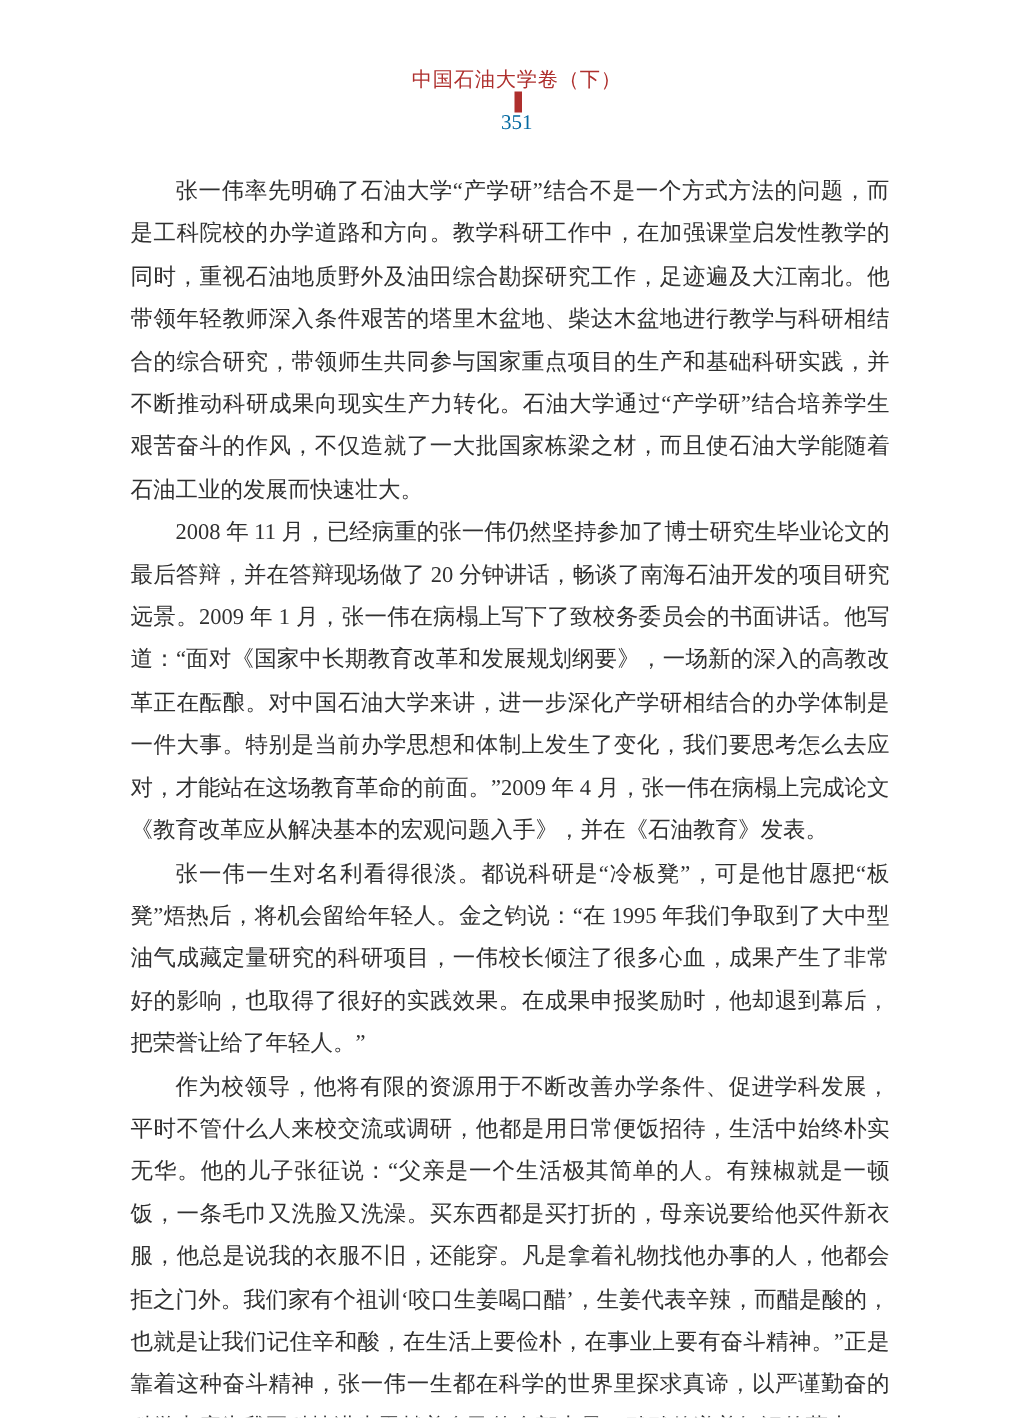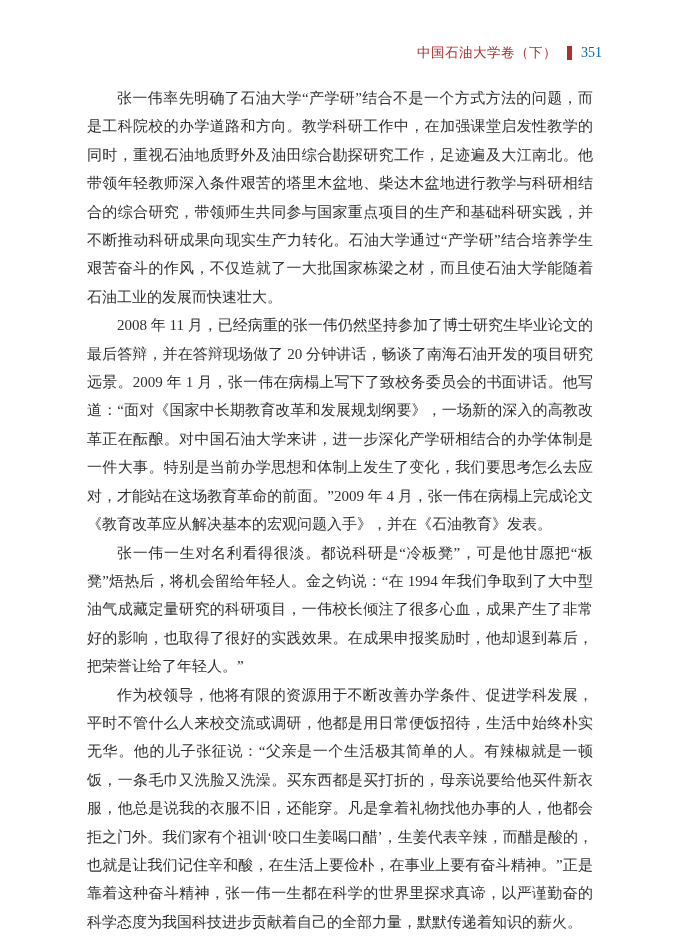--- a/index.html
+++ b/index.html
@@ -11,25 +11,25 @@
     position: relative;
     width: 680px;
     height: 945px;
     box-sizing: border-box;
     background: #ffffff;
     font-family: "Liberation Serif", "DejaVu Serif", serif;
     overflow: hidden;
   }
   .running-header {
     display: flex;
-    justify-content: flex-end;
     align-items: center;
     padding: 45px 78px 0 87px;
     font-size: 13.5px;
     line-height: 16px;
+    flex-direction: column;
   }
   .running-header .title {
     letter-spacing: 0.5px;
   }
   .running-header .divider-bar {
     display: inline-block;
     width: 5px;
     height: 14px;
     margin: 0 9px 0 10px;
   }
@@ -57,18 +57,18 @@
 
   <div class="running-header">
     <span class="title" style="color: rgb(174, 47, 45);">中国石油大学卷（下）</span>
     <span class="divider-bar" style="background-color: rgb(174, 47, 45);"></span>
     <span class="page-num">351</span>
   </div>
 
   <div class="body-text">
     <p>张一伟率先明确了石油大学“产学研”结合不是一个方式方法的问题，而是工科院校的办学道路和方向。教学科研工作中，在加强课堂启发性教学的同时，重视石油地质野外及油田综合勘探研究工作，足迹遍及大江南北。他带领年轻教师深入条件艰苦的塔里木盆地、柴达木盆地进行教学与科研相结合的综合研究，带领师生共同参与国家重点项目的生产和基础科研实践，并不断推动科研成果向现实生产力转化。石油大学通过“产学研”结合培养学生艰苦奋斗的作风，不仅造就了一大批国家栋梁之材，而且使石油大学能随着石油工业的发展而快速壮大。</p>
     <p>2008 年 11 月，已经病重的张一伟仍然坚持参加了博士研究生毕业论文的最后答辩，并在答辩现场做了 20 分钟讲话，畅谈了南海石油开发的项目研究远景。2009 年 1 月，张一伟在病榻上写下了致校务委员会的书面讲话。他写道：“面对《国家中长期教育改革和发展规划纲要》，一场新的深入的高教改革正在酝酿。对中国石油大学来讲，进一步深化产学研相结合的办学体制是一件大事。特别是当前办学思想和体制上发生了变化，我们要思考怎么去应对，才能站在这场教育革命的前面。”2009 年 4 月，张一伟在病榻上完成论文《教育改革应从解决基本的宏观问题入手》，并在《石油教育》发表。</p>
-    <p>张一伟一生对名利看得很淡。都说科研是“冷板凳”，可是他甘愿把“板凳”焐热后，将机会留给年轻人。金之钧说：“在 1994 年我们争取到了大中型油气成藏定量研究的科研项目，一伟校长倾注了很多心血，成果产生了非常好的影响，也取得了很好的实践效果。在成果申报奖励时，他却退到幕后，把荣誉让给了年轻人。”</p>
+    <p>张一伟一生对名利看得很淡。都说科研是“冷板凳”，可是他甘愿把“板凳”焐热后，将机会留给年轻人。金之钧说：“在 1995 年我们争取到了大中型油气成藏定量研究的科研项目，一伟校长倾注了很多心血，成果产生了非常好的影响，也取得了很好的实践效果。在成果申报奖励时，他却退到幕后，把荣誉让给了年轻人。”</p>
     <p>作为校领导，他将有限的资源用于不断改善办学条件、促进学科发展，平时不管什么人来校交流或调研，他都是用日常便饭招待，生活中始终朴实无华。他的儿子张征说：“父亲是一个生活极其简单的人。有辣椒就是一顿饭，一条毛巾又洗脸又洗澡。买东西都是买打折的，母亲说要给他买件新衣服，他总是说我的衣服不旧，还能穿。凡是拿着礼物找他办事的人，他都会拒之门外。我们家有个祖训‘咬口生姜喝口醋’，生姜代表辛辣，而醋是酸的，也就是让我们记住辛和酸，在生活上要俭朴，在事业上要有奋斗精神。”正是靠着这种奋斗精神，张一伟一生都在科学的世界里探求真谛，以严谨勤奋的科学态度为我国科技进步贡献着自己的全部力量，默默传递着知识的薪火。</p>
 
   </div>
 
 </div>
 
 </body></html>

